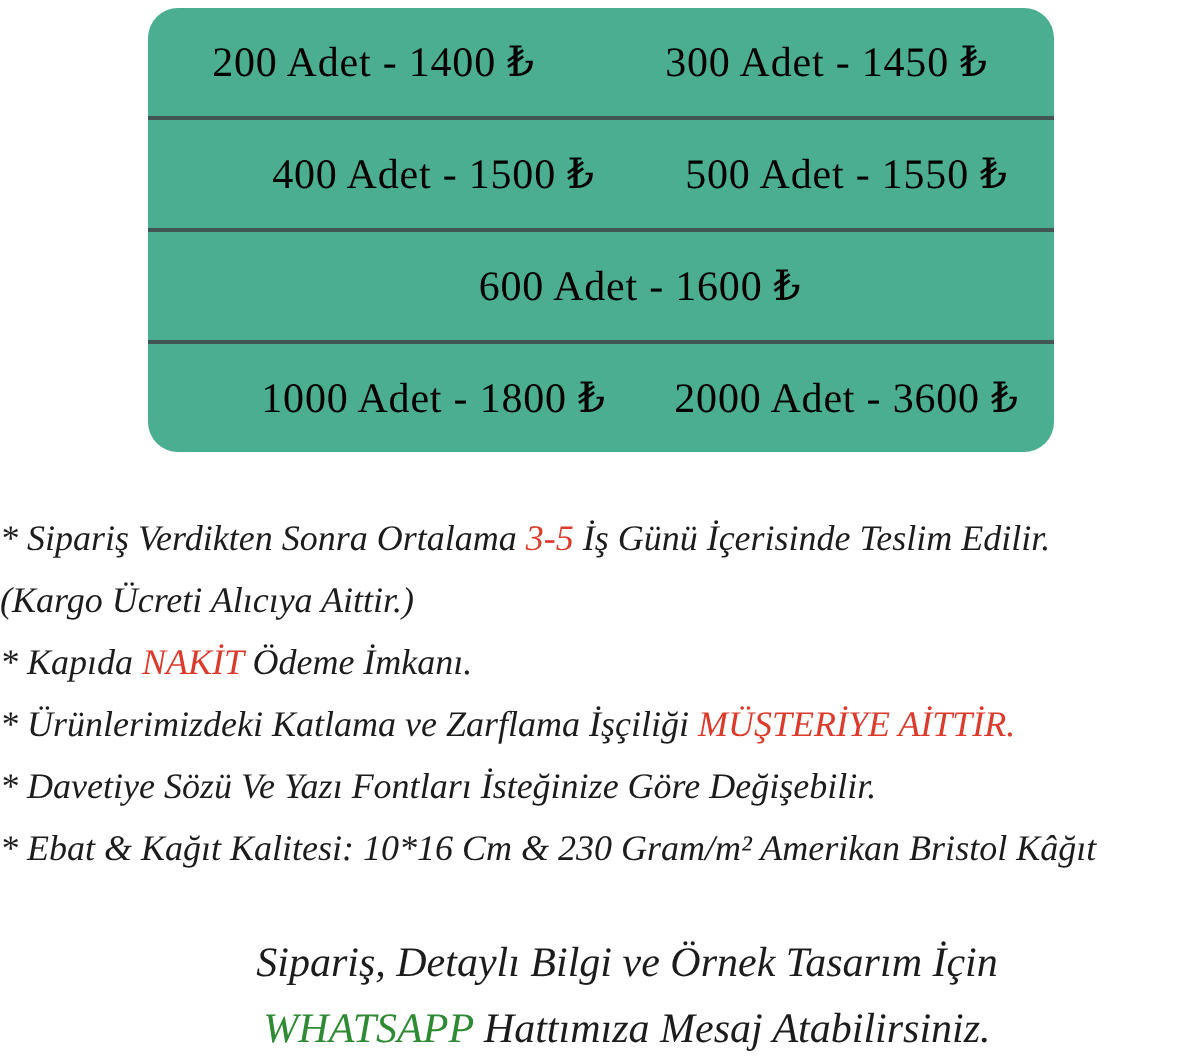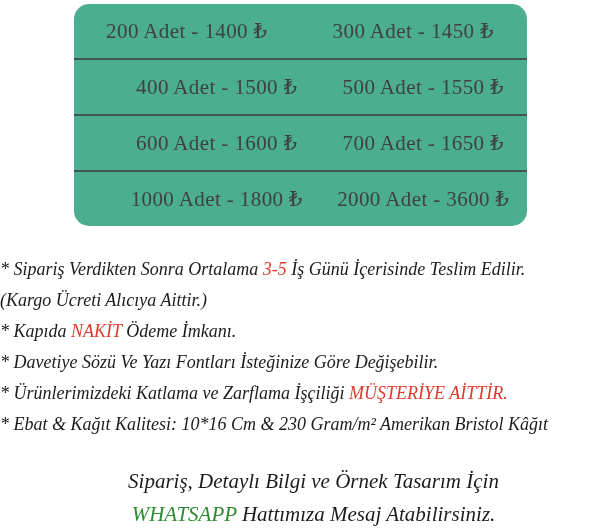--- a/index.html
+++ b/index.html
@@ -26,21 +26,21 @@
     display: flex;
     flex-direction: column;
   }
   .price-row { flex: 1; display: flex; }
   .price-row + .price-row { border-top: 2px solid var(--divider); padding-left: 40px; }
   .price-cell {
     flex: 1;
     display: flex;
     align-items: center;
     justify-content: center;
-    color: #404040;
+    color: #000000;
     font-size: 21px;
     letter-spacing: 0.4px;
     font-family: "Liberation Serif", "DejaVu Serif", "DejaVu Sans", serif;
   }
 
   
   .notes {
     margin-top: 28px;
     text-align: left;
     font-style: italic;
@@ -70,34 +70,33 @@
     <div class="price-row">
       <div class="price-cell">200 Adet - 1400 ₺</div>
       <div class="price-cell">300 Adet - 1450 ₺</div>
     </div>
     <div class="price-row">
       <div class="price-cell">400 Adet - 1500 ₺</div>
       <div class="price-cell">500 Adet - 1550 ₺</div>
     </div>
     <div class="price-row">
       <div class="price-cell">600 Adet - 1600 ₺</div>
-      <div class="price-cell">700 Adet - 1650 ₺</div>
     </div>
     <div class="price-row">
       <div class="price-cell">1000 Adet - 1800 ₺</div>
       <div class="price-cell">2000 Adet - 3600 ₺</div>
     </div>
   </div>
 
   <div class="notes">
     <p class="note-line"><span>* Sipariş Verdikten Sonra Ortalama </span><span class="red">3-5</span><span> İş Günü İçerisinde Teslim Edilir.</span></p>
     <p class="note-line"><span>(Kargo Ücreti Alıcıya Aittir.)</span></p>
     <p class="note-line"><span>* Kapıda </span><span class="red">NAKİT</span><span> Ödeme İmkanı.</span></p>
+    <p class="note-line"><span>* Ürünlerimizdeki Katlama ve Zarflama İşçiliği </span><span class="red">MÜŞTERİYE AİTTİR.</span></p>
     <p class="note-line"><span>* Davetiye Sözü Ve Yazı Fontları İsteğinize Göre Değişebilir.</span></p>
-    <p class="note-line"><span>* Ürünlerimizdeki Katlama ve Zarflama İşçiliği </span><span class="red">MÜŞTERİYE AİTTİR.</span></p>
     <p class="note-line"><span>* Ebat &amp; Kağıt Kalitesi: 10*16 Cm &amp; 230 Gram/m² Amerikan Bristol Kâğıt</span></p>
   </div>
 
   <div class="footer">
     <p class="footer-line">Sipariş, Detaylı Bilgi ve Örnek Tasarım İçin</p>
     <p class="footer-line"><span class="green">WHATSAPP</span><span> Hattımıza Mesaj Atabilirsiniz.</span></p>
   </div>
 
 </div>
 

